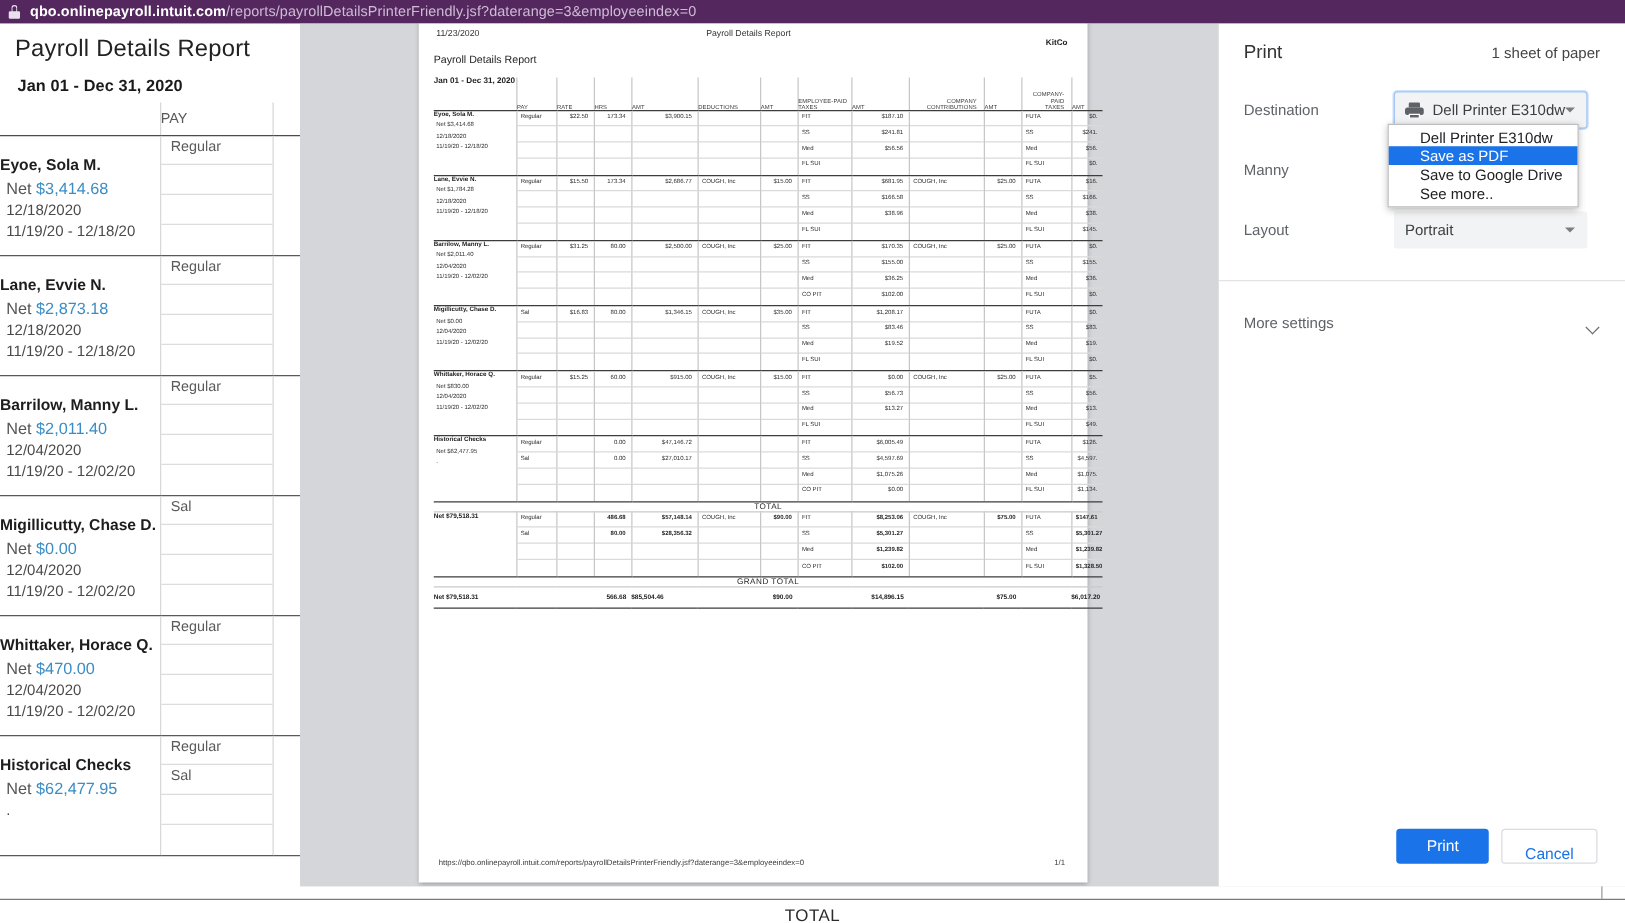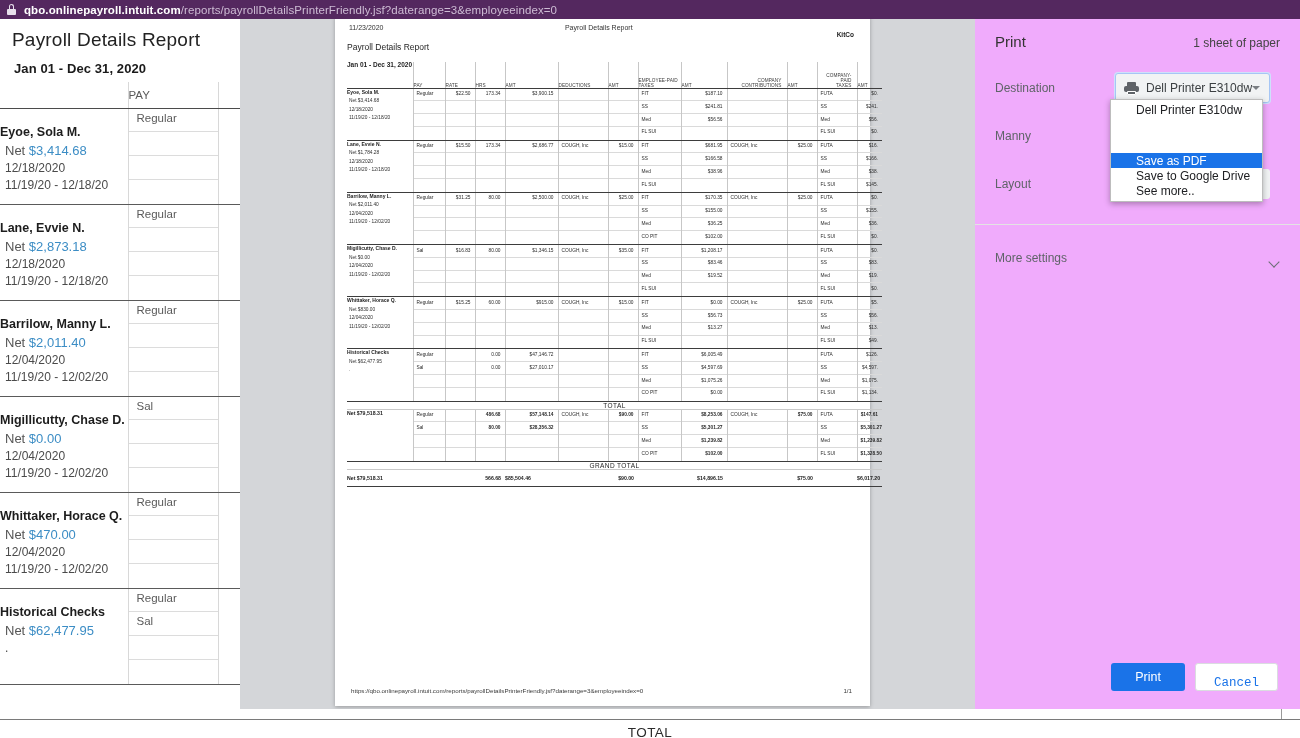--- a/index.html
+++ b/index.html
@@ -202,21 +202,21 @@
     width: 535px;
     display: flex; justify-content: space-between;
     font-size: 6.2px; color: #3a3a3a;
     padding: 0 18px 0 16px;
   }
 
   
   #settings {
     position: absolute; left: 735px; top: 0;
     width: 325px; height: 690px;
-    background: #f0abfc;
+    background: #ffffff;
   }
   #set-head {
     display: flex; justify-content: space-between; align-items: baseline;
     padding: 14px 20px 0 20px;
   }
   #set-title { font-size: 15px; color: #333; }
   #sheet-count { font-size: 12px; color: #444; }
   .set-row {
     display: flex; align-items: center;
     padding: 0 20px; height: 44px;
@@ -258,21 +258,21 @@
     box-shadow: 0 2px 6px rgba(0,0,0,.3);
     padding: 2px 0 3px 0;
     z-index: 30;
   }
   .dest-item {
     font-size: 12px; color: #202124;
     padding: 1px 6px 1px 25px;
     height: 15px; line-height: 14px;
     white-space: nowrap;
   }
-  .dest-item.sel-hl { background: #1a73e8; color: #ffffff; margin-top: 36px; }
+  .dest-item.sel-hl { background: #1a73e8; color: #ffffff; }
 
   #copies-box {
     width: 52px; height: 30px;
     background: #f1f3f4; border-radius: 3px;
     display: flex; align-items: center; padding-left: 9px;
     font-size: 12px; color: #5f6368;
   }
   #more-settings {
     display: flex; justify-content: space-between; align-items: center;
     padding: 0 20px; height: 50px;
@@ -296,21 +296,21 @@
   #print-btn {
     background: #1a73e8; color: #fff; font-size: 12.5px;
     border: none; border-radius: 3px;
     padding: 0 24px; height: 28px; cursor: pointer;
     font-family: "Liberation Sans", sans-serif;
   }
   #cancel-btn {
     background: #fff; color: #1a73e8; font-size: 12.5px;
     border: 1px solid #dadce0; border-radius: 3px;
     padding: 12px 18px; height: 28px; cursor: pointer;
-    font-family: Liberation Mono, monospace;
+    font-family: Liberation Sans, sans-serif;
   }
 </style>
 </head>
 <body>
 
 <div id="urlbar">
   <div id="lock-icon">
     <div class="shackle"></div>
       <div class="body"></div>
   </div>

